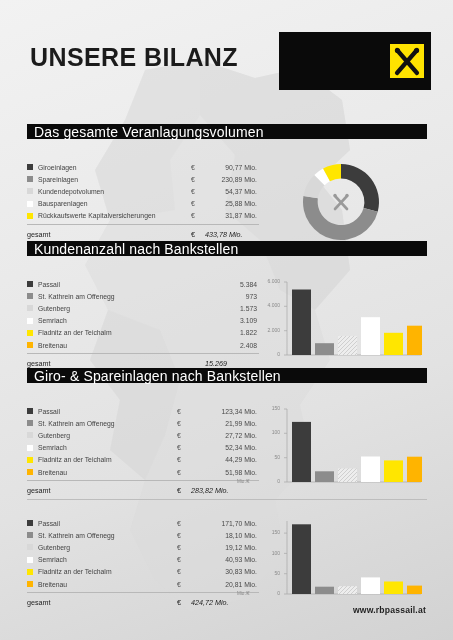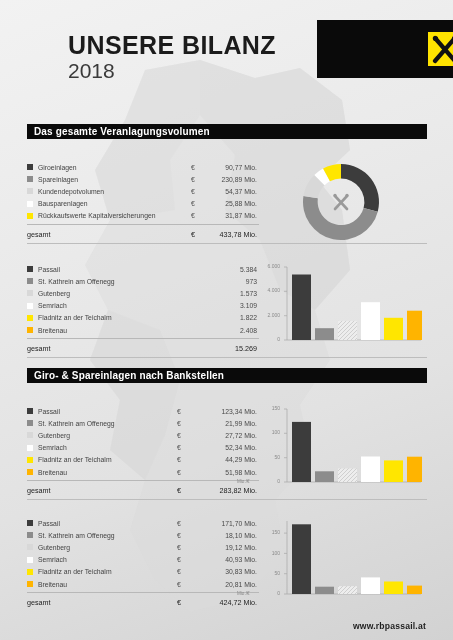--- a/index.html
+++ b/index.html
@@ -24,24 +24,23 @@
     left: 50px;
     top: 60px;
     width: 370px;
     height: 560px;
     opacity: 0.55;
     pointer-events: none;
   }
   
   .header {
     position: absolute;
-    left: 0; top: 0;
+    left: 0; top: 12px;
     width: 377px;
     height: 100px;
-    margin-left: 38px;
   }
   .title-block {
     position: absolute;
     left: 30px;
     top: 32px;
   }
   .title-main {
     font-size: 25px;
     font-weight: bold;
     letter-spacing: 0.4px;
@@ -94,22 +93,22 @@
   .section-bar {
     background: #0a0a0a;
     height: 15px;
     display: flex;
     align-items: center;
     padding-left: 7px;
     box-sizing: border-box;
   }
   .section-bar span {
     color: #ffffff;
-    font-size: 10px;
-    font-weight: bold;
+    font-size: 14px;
+    font-weight: normal;
     letter-spacing: 0.15px;
   }
   .section-body {
     display: flex;
     padding-top: 22px;
   }
   .legend-table {
     width: 232px;
     flex: none;
   }
@@ -147,35 +146,35 @@
     align-items: center;
     height: 15px;
     font-size: 7.2px;
     color: #232323;
     border-top: 1px solid #b8b8b8;
     margin-top: 2px;
     padding-top: 2px;
   }
   .total-label { flex: 1; }
   .total-cur { width: 14px; }
-  .total-val { width: 52px; text-align: right; padding-right: 2px; }
+  .total-val { width: 52px; text-align: left; padding-right: 2px; font-style: italic; }
   .total-val.wide { width: 66px; }
   .chart-area {
     flex: 1;
     position: relative;
   }
   .sec-sep {
     border-top: 1px solid #bdbdbd;
     margin-top: 1px;
   }
   
   .footer-url {
     position: absolute;
     right: 27px;
-    bottom: 9px;
+    bottom: 25px;
     font-size: 8.6px;
     font-weight: bold;
     color: #1f1f1f;
     letter-spacing: 0.2px;
   }
   .tick-label {
     position: absolute;
     font-size: 5px;
     color: #8a8a8a;
     text-align: right;
@@ -198,21 +197,20 @@
              L45,110 L75,60 Z" fill="#d9d9d9" opacity="0.85"></path>
     <path d="M150,0 L205,18 L250,8 L292,40 L300,90 L268,120 L292,150 L300,210 L265,250
              L230,230 L210,180 L175,150 L185,95 L150,55 Z" fill="#cfcfcf" opacity="0.6"></path>
     <path d="M95,420 L60,390 L70,340 L40,300 L58,250 L110,270 L130,320 L115,375 Z" fill="#cfcfcf" opacity="0.5"></path>
     <path d="M60,160 L45,110 L75,60 L95,10 L150,0 L150,55 L120,100 L125,150 Z" fill="#d2d2d2" opacity="0.5"></path>
   </svg>
 
   <div class="header">
     <div class="title-block">
       <div class="title-main">UNSERE BILANZ</div>
-      <div class="title-year">2018</div>
     </div>
 
     <div class="logo-box">
       <div class="logo-mark">
         <svg viewBox="0 0 34 34" width="34" height="34">
           <g stroke="#111111" stroke-width="4.2" stroke-linecap="round">
             <line x1="7" y1="6" x2="27" y2="29"></line>
             <line x1="27" y1="6" x2="7" y2="29"></line>
           </g>
           <circle cx="7.5" cy="6.5" r="2.6" fill="#111111"></circle>
@@ -288,20 +286,23 @@
             <circle cx="-6" cy="-6.5" r="1.7" fill="#9a9a9a"></circle>
             <circle cx="6" cy="-6.5" r="1.7" fill="#9a9a9a"></circle>
           </g>
         </svg>
       </div>
     </div>
     <div class="sec-sep"></div>
   </div>
 
   <div class="section" style="top:241px;">
+    <div class="section-bar">
+      <span>Kundenanzahl nach Bankstellen</span>
+    </div>
     <div class="section-body">
       <div class="legend-table">
         <div class="legend-row">
           <span class="swatch" style="background:#3c3c3c;"></span>
           <span class="legend-label">Passail</span>
           <span class="legend-val">5.384</span>
         </div>
         <div class="legend-row">
           <span class="swatch" style="background:#8c8c8c;"></span>
           <span class="legend-label">St. Kathrein am Offenegg</span>

